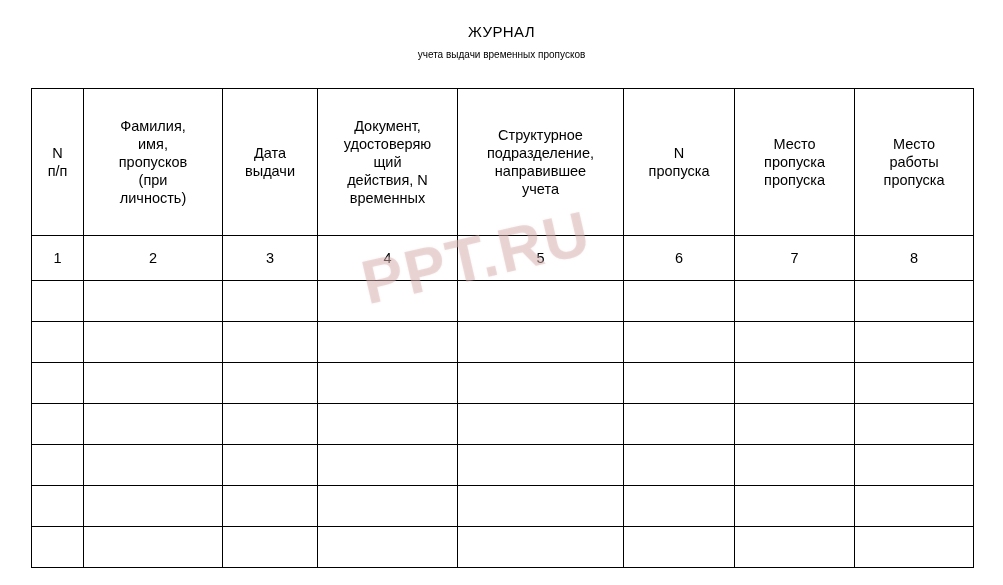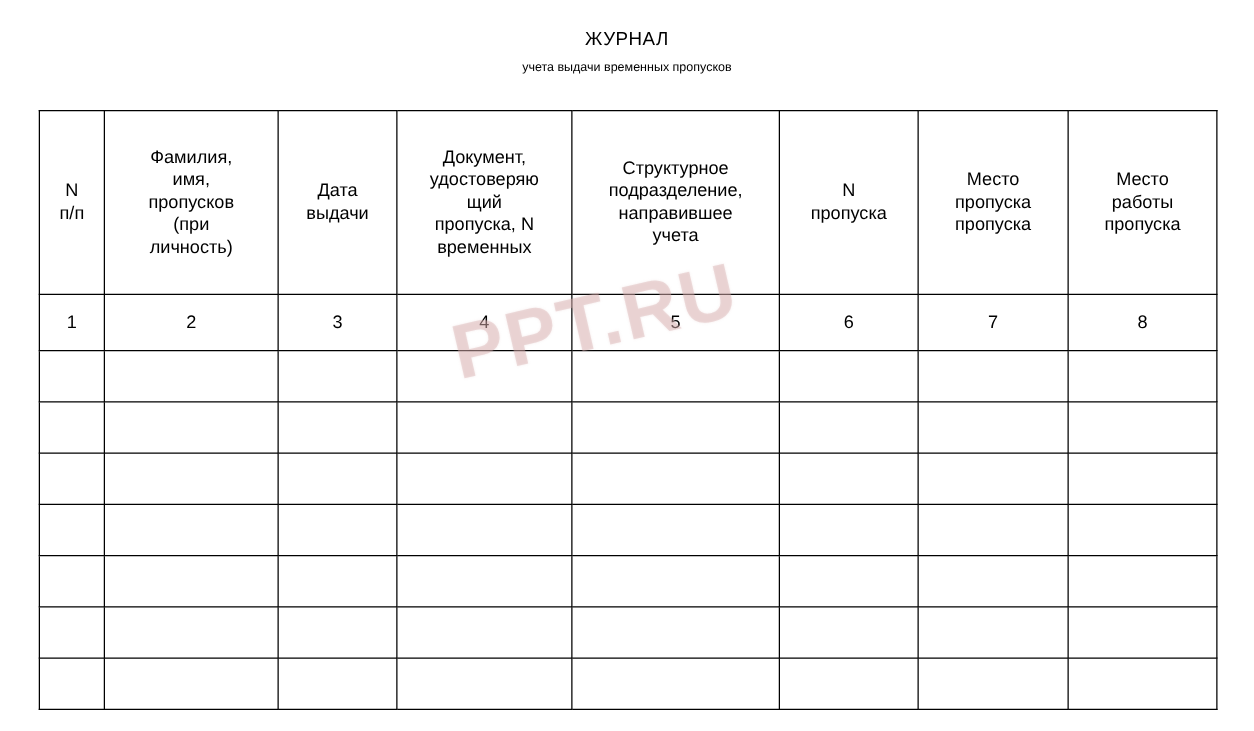--- a/index.html
+++ b/index.html
@@ -132,21 +132,21 @@
             <div>личность)</div>
           </td>
           <td>
             <div>Дата</div>
             <div>выдачи</div>
           </td>
           <td>
             <div>Документ,</div>
             <div>удостоверяю</div>
             <div>щий</div>
-            <div>пропуска, N</div>
+            <div>действия, N</div>
             <div>временных</div>
           </td>
           <td>
             <div>Структурное</div>
             <div>подразделение,</div>
             <div>направившее</div>
             <div>учета</div>
           </td>
           <td>
             <div>N</div>

